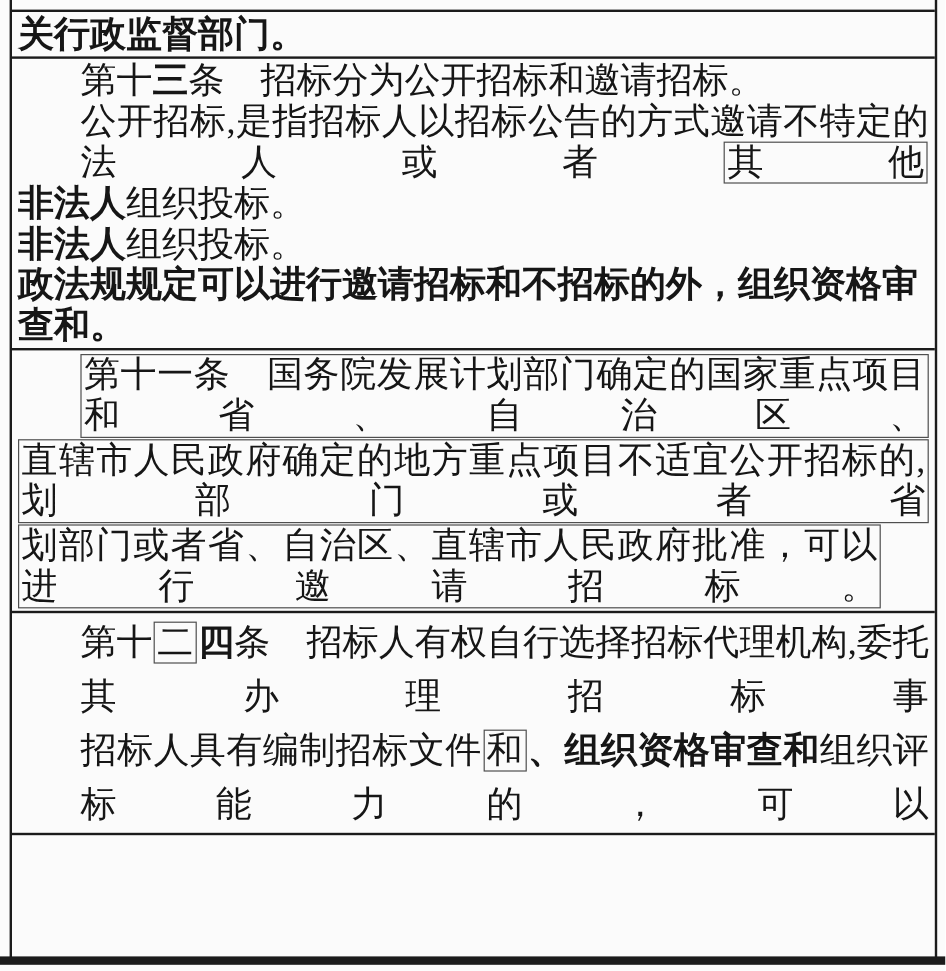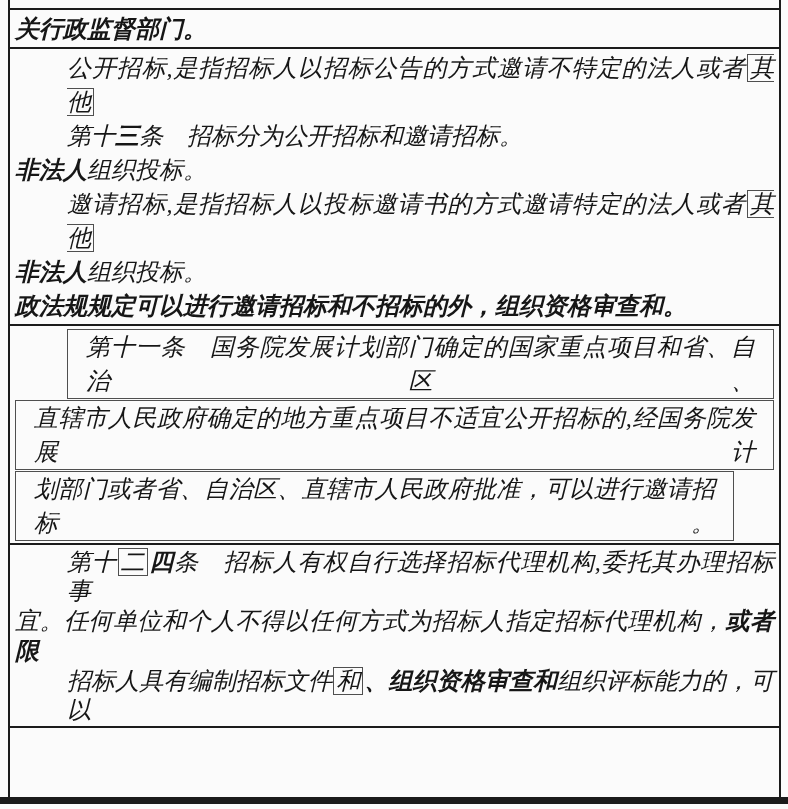--- a/index.html
+++ b/index.html
@@ -15,72 +15,69 @@
   .vborder { position:absolute; top:0; bottom:6px; width:2px; background:var(--line,#1b1b1b); }
   .vborder.left  { left:8px; }
   .vborder.right { right:7px; }
   .bottom-bar { position:absolute; left:0; right:0; top:797px; height:7px; background:var(--line,#1b1b1b); }
   .content {
     position:absolute; left:10px; right:9px; top:8px;
     border-top:2px solid var(--line,#1b1b1b);
   }
   .row { border-bottom:2px solid var(--line,#1b1b1b); padding:2px 5px 1px 5px; }
   .line {
-    font-size:24px;
+    font-size:30px;
     line-height:34px;
     word-break:break-all;
     text-align:left;
-    font-style:italic;
   }
-  .tight .line { line-height:29px; }
+  .tight .line { line-height:45px; }
   .indent { padding-left:52px; }
   .fill { text-align:justify; text-align-last:justify; }
   .seg.normal { font-family:"Liberation Serif","DejaVu Serif",serif; }
   .seg.bold {
     font-family:"Liberation Sans","DejaVu Sans",sans-serif;
     font-weight:700;
   }
   .seg.boxed {
     border:1.5px solid var(--boxline,#4f4f4f);
     padding:0 2px;
     margin:0 1px;
   }
   .lbox { border:1.5px solid var(--boxline,#4f4f4f); margin:1px 0; }
-  div.lbox { display:block; padding:0 18px; }
+  div.lbox { display:block; padding:0 2px; }
   div.lbox.wide { margin-right:40px; }
 </style>
 </head>
 <body>
 
 <div class="page">
   <div class="vborder left"></div>
   <div class="vborder right"></div>
   <div class="content">
       <div class="row">
         <div class="line"><span class="seg bold">关行政监督部门。</span></div>
       </div>
       <div class="row">
+        <div class="line indent"><span class="seg normal">第十</span><span class="seg bold">三</span><span class="seg normal">条　招标分为公开招标和邀请招标。</span></div>
         <div class="line indent fill"><span class="seg normal">公开招标,是指招标人以招标公告的方式邀请不特定的法人或者</span><span class="seg boxed">其他</span></div>
-        <div class="line indent"><span class="seg normal">第十</span><span class="seg bold">三</span><span class="seg normal">条　招标分为公开招标和邀请招标。</span></div>
         <div class="line"><span class="seg bold">非法人</span><span class="seg normal">组织投标。</span></div>
-        <div class="line indent fill"><span class="seg normal">邀请招标,是指招标人以投标邀请书的方式邀请特定的法人或者</span><span class="seg boxed">其他</span></div>
         <div class="line"><span class="seg bold">非法人</span><span class="seg normal">组织投标。</span></div>
         <div class="line"><span class="seg bold">政法规规定可以进行邀请招标和不招标的外，组织资格审查和。</span></div>
       </div>
       <div class="row">
         <div class="line indent">
           <div class="lbox fill fill"><span class="seg normal">第十一条　国务院发展计划部门确定的国家重点项目和省、自治区、</span></div>
         </div>
         <div class="line">
-          <div class="lbox fill fill"><span class="seg normal">直辖市人民政府确定的地方重点项目不适宜公开招标的,经国务院发展计</span></div>
+          <div class="lbox fill fill"><span class="seg normal">直辖市人民政府确定的地方重点项目不适宜公开招标的,划部门或者省</span></div>
         </div>
         <div class="line">
           <div class="lbox wide fill"><span class="seg normal">划部门或者省、自治区、直辖市人民政府批准，可以进行邀请招标。</span></div>
         </div>
       </div>
       <div class="row tight">
         <div class="line indent fill"><span class="seg normal">第十</span><span class="seg boxed">二</span><span class="seg bold">四</span><span class="seg normal">条　招标人有权自行选择招标代理机构,委托其办理招标事</span></div>
-        <div class="line fill"><span class="seg normal">宜。任何单位和个人不得以任何方式为招标人指定招标代理机构，</span><span class="seg bold">或者限</span></div>
         <div class="line indent fill"><span class="seg normal">招标人具有编制招标文件</span><span class="seg boxed">和</span><span class="seg bold">、组织资格审查和</span><span class="seg normal">组织评标能力的，可以</span></div>
       </div>
     </div>
   <div class="bottom-bar"></div>
 </div>
 
 </body></html>

